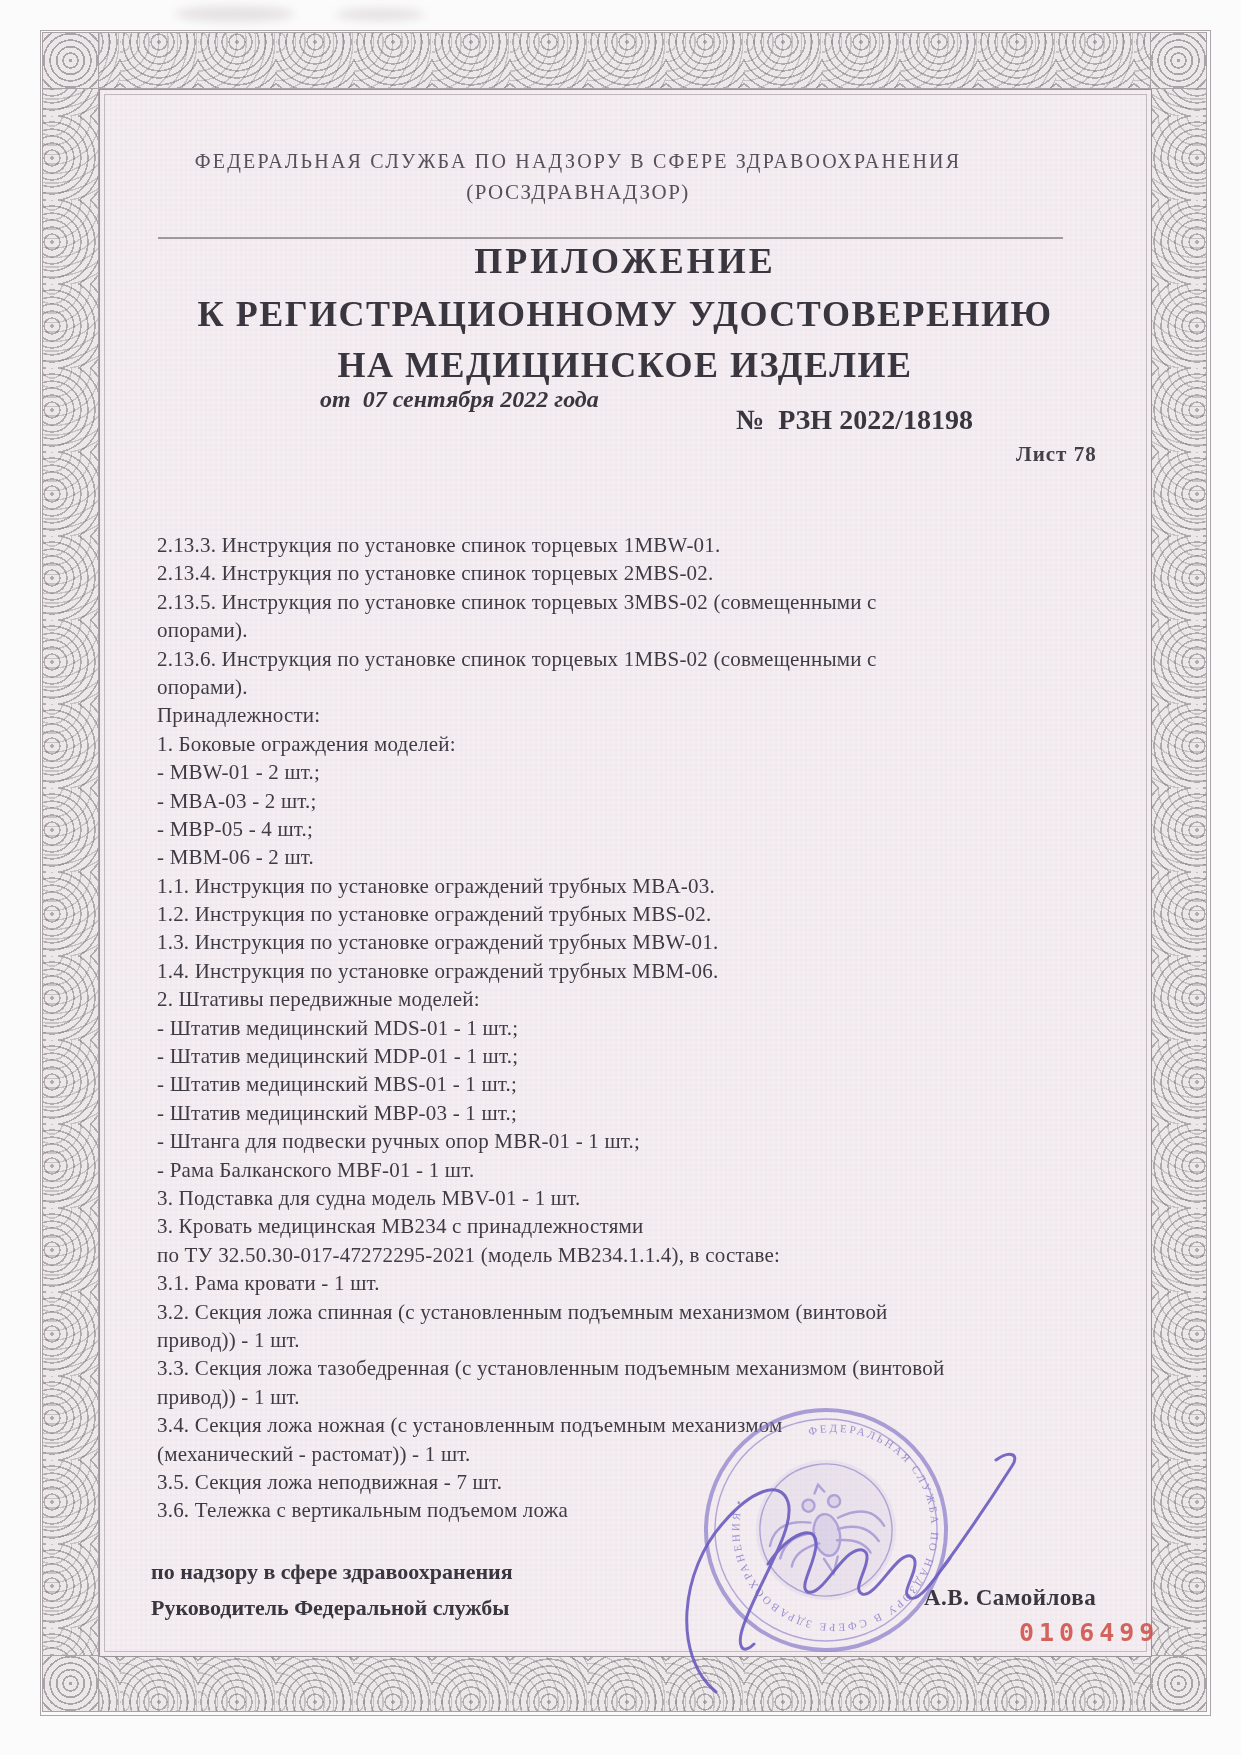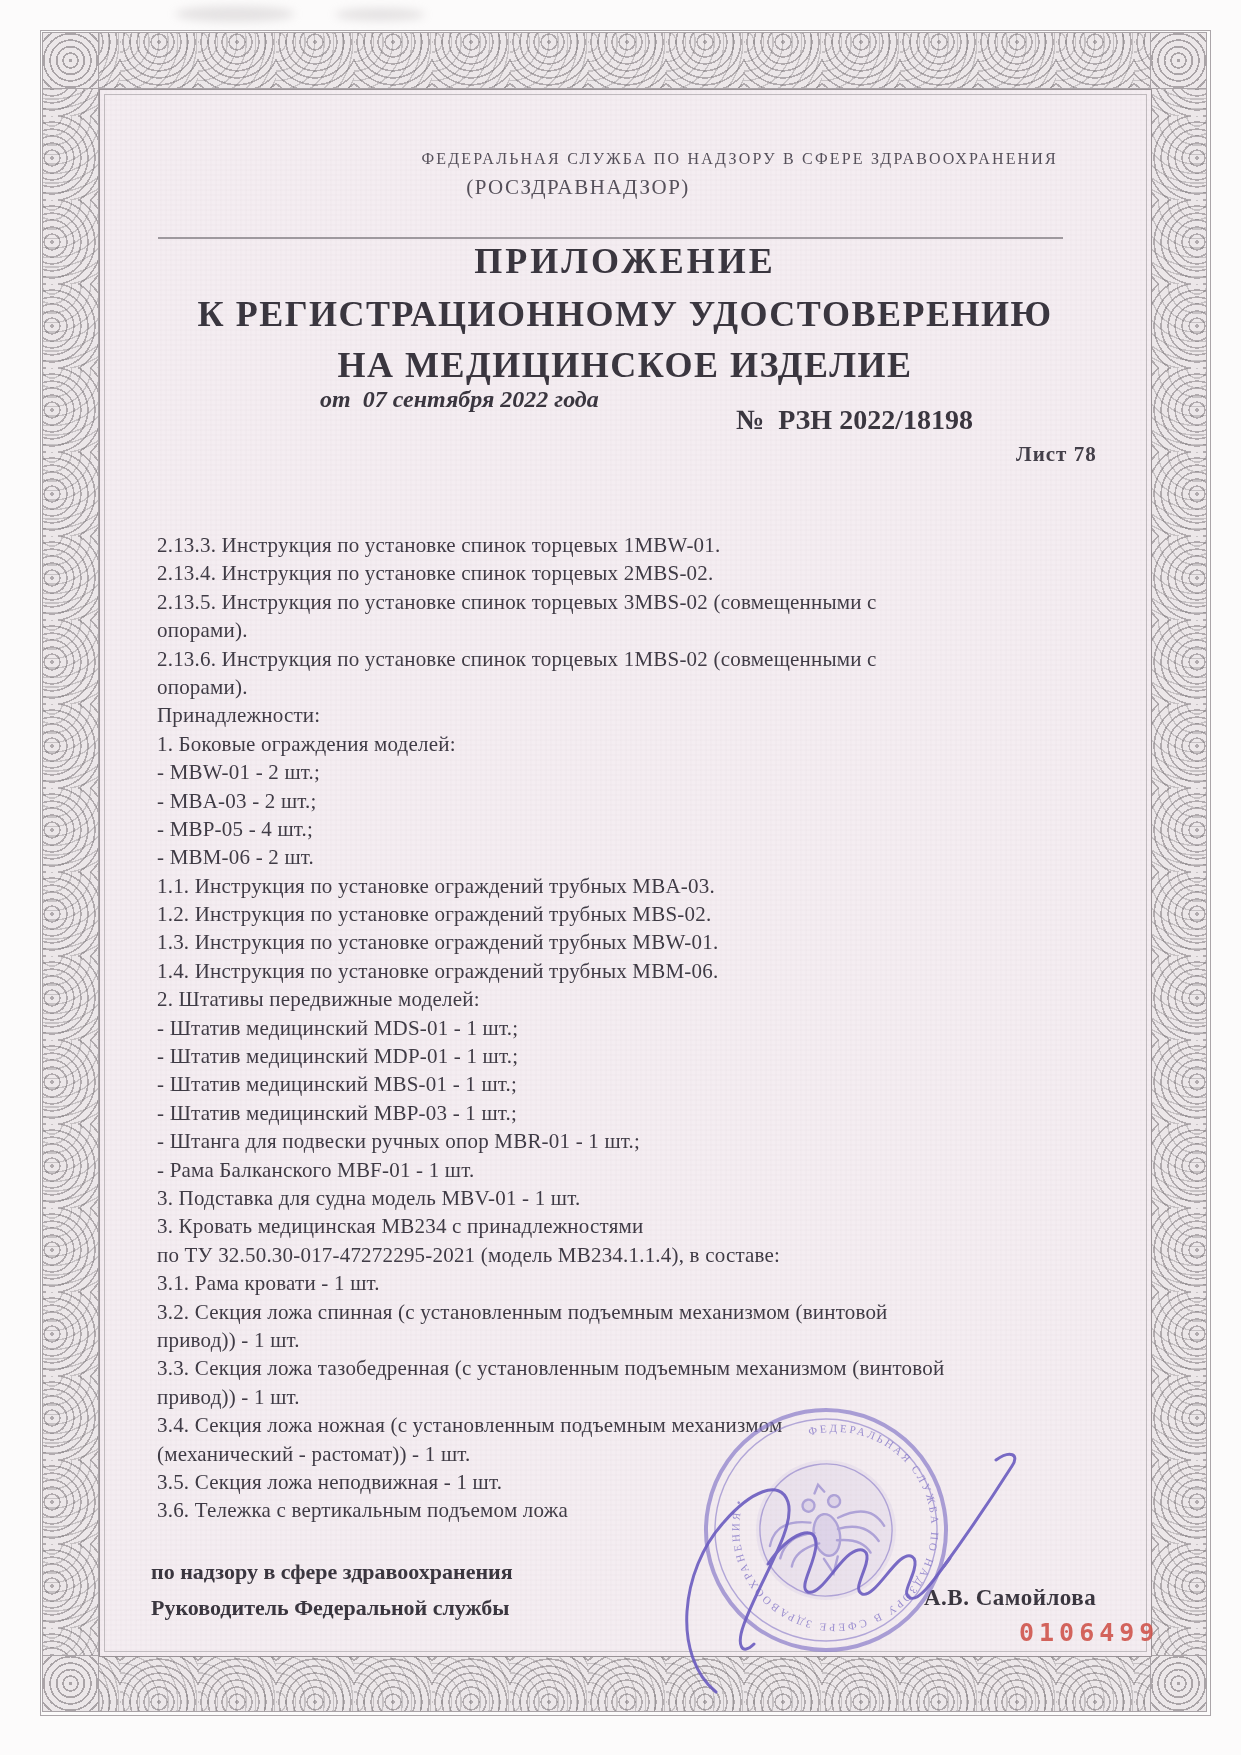--- a/index.html
+++ b/index.html
@@ -28,21 +28,21 @@
     background-image:repeating-radial-gradient(circle at 50% 50%, rgba(104,97,102,.5) 0 1.6px, rgba(0,0,0,0) 1.6px 6.5px);}
   
   .page{position:absolute;left:99px;top:89px;width:1051px;height:1566px;
     background:#f4edf1;
     background-image:
       repeating-linear-gradient(0deg, rgba(214,198,208,.07) 0 2px, rgba(0,0,0,0) 2px 5px),
       repeating-linear-gradient(90deg, rgba(214,198,208,.07) 0 2px, rgba(0,0,0,0) 2px 5px);
     border:1px solid #9a9397;outline:1px solid rgba(152,145,150,.55);outline-offset:-6px;}
   
   .agency{position:absolute;left:-2px;top:60px;width:960px;text-align:center;color:#55505a;}
-  .agency .l1{font-size:16px;letter-spacing:2.2px;text-align:right;}
+  .agency .l1{font-size:20px;letter-spacing:2.2px;}
   .agency .l2{font-size:21px;letter-spacing:1.5px;margin-top:7px;}
   .rule{position:absolute;left:58px;top:147px;width:905px;height:2px;background:rgba(130,124,129,.75);}
   .doc-title{position:absolute;left:25px;top:150px;width:1000px;text-align:center;color:#3a363f;font-weight:bold;}
   .doc-title .t1{font-size:36px;letter-spacing:3px;}
   .doc-title .t2{font-size:36px;letter-spacing:1.5px;margin-top:11px;}
   .doc-title .t3{font-size:36px;letter-spacing:1.5px;margin-top:9px;}
   .date-line{position:absolute;left:220px;top:296px;font-size:24px;font-weight:bold;color:#3a363f;white-space:pre;font-style:italic;}
   .number-line{position:absolute;left:588px;top:314px;font-size:28px;font-weight:bold;color:#3a363f;white-space:pre;margin-left:48px;}
   .sheet-label{position:absolute;left:916px;top:352px;font-size:21px;font-weight:bold;color:#44404a;letter-spacing:1px;}
   
@@ -118,21 +118,21 @@
       <div class="bline">3. Подставка для судна модель MBV-01 - 1 шт.</div>
       <div class="bline">3. Кровать медицинская МВ234 с принадлежностями</div>
       <div class="bline">по ТУ 32.50.30-017-47272295-2021 (модель МВ234.1.1.4), в составе:</div>
       <div class="bline">3.1. Рама кровати - 1 шт.</div>
       <div class="bline">3.2. Секция ложа спинная (с установленным подъемным механизмом (винтовой</div>
       <div class="bline">привод)) - 1 шт.</div>
       <div class="bline">3.3. Секция ложа тазобедренная (с установленным подъемным механизмом (винтовой</div>
       <div class="bline">привод)) - 1 шт.</div>
       <div class="bline">3.4. Секция ложа ножная (с установленным подъемным механизмом</div>
       <div class="bline">(механический - растомат)) - 1 шт.</div>
-      <div class="bline">3.5. Секция ложа неподвижная - 1 шт.</div>
+      <div class="bline">3.5. Секция ложа неподвижная - 7 шт.</div>
       <div class="bline">3.6. Тележка с вертикальным подъемом ложа</div>
     </div>
 
   <div class="role">
     <div>по надзору в сфере здравоохранения</div>
     <div>Руководитель Федеральной службы</div>
   </div>
   <div class="signatory">А.В. Самойлова</div>
   <div class="serial">0106499</div>
 </div>

